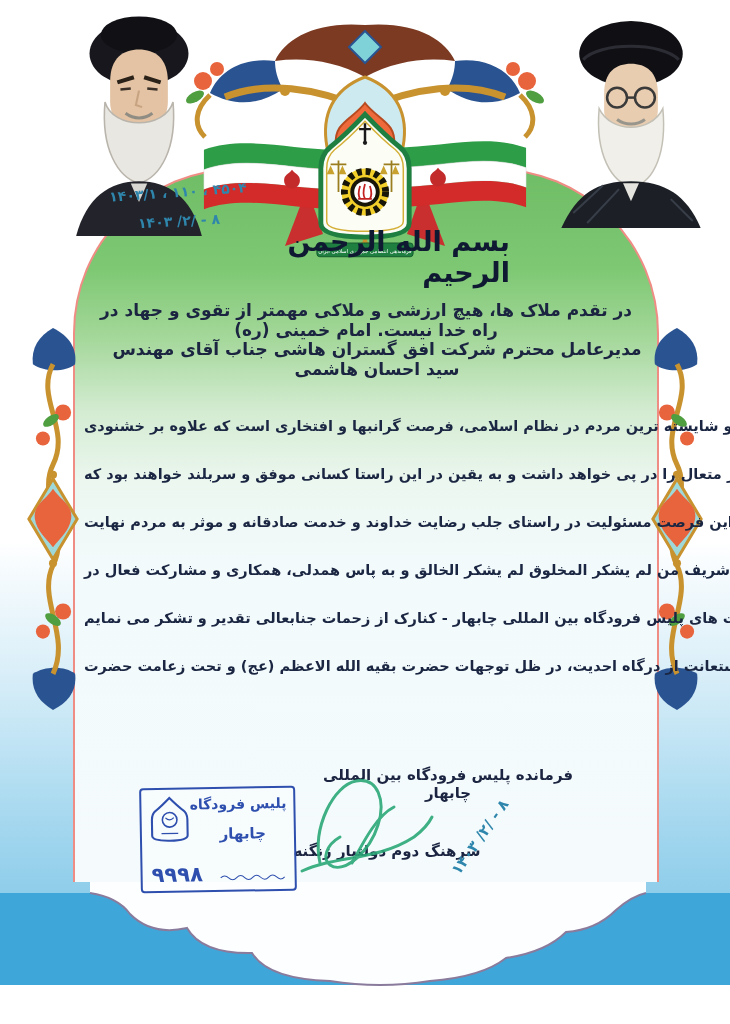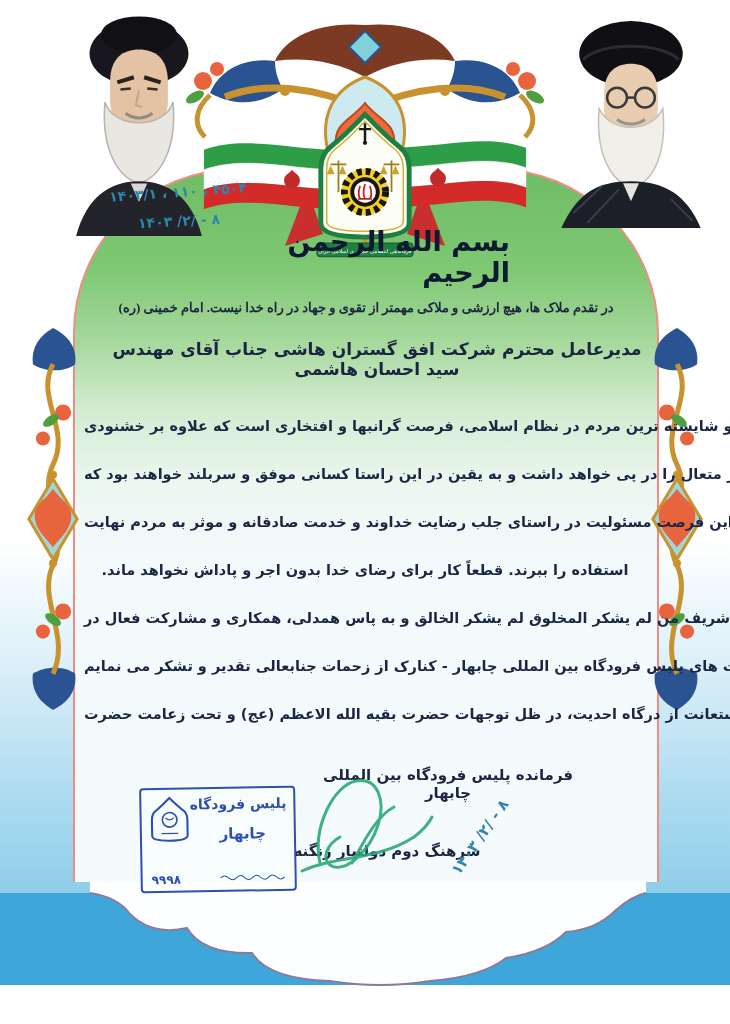--- a/index.html
+++ b/index.html
@@ -28,38 +28,38 @@
   .badge{left:311px;top:108px;width:108px;height:162px;z-index:8;}
   
   .fa{direction:rtl;color:#1b2440;}
   .ink{color:#2f86ac;font-weight:600;}
   .ref-no{left:78px;top:184px;width:200px;text-align:center;font-size:14px;
           transform:rotate(-4deg);z-index:9;}
   .ref-date{left:104px;top:213px;width:150px;text-align:center;font-size:14px;
           transform:rotate(-3deg);z-index:9;}
   .bismillah{left:230px;top:226px;width:280px;font-size:27px;font-weight:bold;
           color:#0f1a32;z-index:9;}
-  .quote{left:88px;top:300px;width:556px;text-align:center;font-size:13px;font-weight:600;z-index:9;font-family:Liberation Serif, serif;}
+  .quote{left:88px;top:300px;width:556px;text-align:center;font-size:17px;font-weight:600;z-index:9;}
   .addressee{left:96px;top:339px;width:562px;text-align:center;font-size:17px;font-weight:bold;z-index:9;}
   .body-lines{left:84px;top:402px;width:562px;z-index:9;}
   .bline{height:48px;display:flex;align-items:center;justify-content:flex-end;
          font-size:14.5px;font-weight:600;white-space:nowrap;direction:rtl;color:#1a2642;}
   .bline.center{justify-content:center;}
   .sig-title{left:298px;top:766px;width:300px;text-align:center;font-size:15px;font-weight:bold;z-index:10;}
   .sig-name{left:262px;top:842px;width:250px;text-align:center;font-size:15px;font-weight:bold;z-index:10;}
   .sig-scribble{left:282px;top:752px;width:160px;height:150px;z-index:11;}
   .hand-date{left:400px;top:828px;width:160px;text-align:center;font-size:15px;
          transform:rotate(-55deg);z-index:10;}
   
   .stamp{left:140px;top:787px;width:152px;height:101px;z-index:10;
          border:2.5px solid #2e4fae;border-radius:4px;color:#2e4fae;
          transform:rotate(-1deg);background:rgba(255,255,255,.25);}
   .stamp .s-line1{position:absolute;right:7px;top:7px;font-size:14px;font-weight:bold;direction:rtl;}
   .stamp .s-line2{position:absolute;right:28px;top:36px;font-size:15px;font-weight:bold;direction:rtl;}
-  .stamp .s-num{position:absolute;left:9px;bottom:4px;font-size:12px;font-weight:bold;letter-spacing:1px;}
+  .stamp .s-num{position:absolute;left:9px;bottom:4px;font-size:21px;font-weight:bold;letter-spacing:1px;}
   .stamp .s-emblem{position:absolute;left:7px;top:6px;width:42px;height:48px;}
   .stamp .s-squiggle{position:absolute;right:6px;bottom:9px;width:70px;height:8px;}
 </style>
 </head>
 <body>
 
 <div class="abs sky-haze"></div>
 <div class="abs sky-band"></div>
 
 <div class="abs arch"></div>
@@ -188,21 +188,20 @@
 <div class="abs fa ink ref-date" dir="ltr">۸ - /۲/ ۱۴۰۳</div>
 
 <div class="abs fa bismillah">بسم الله الرحمن الرحیم</div>
 <div class="abs fa quote">در تقدم ملاک ها، هیچ ارزشی و ملاکی مهمتر از تقوی و جهاد در راه خدا نیست. امام خمینی (ره)</div>
 <div class="abs fa addressee">مدیرعامل محترم شرکت افق گستران هاشی جناب آقای مهندس سید احسان هاشمی</div>
 
 <div class="abs body-lines">
   <div class="bline">توفیق خدمت به نیکوترین و شایسته ترین مردم در نظام اسلامی، فرصت گرانبها و افتخاری است که علاوه بر خشنودی</div>
   <div class="bline">مردم، موجبات رضایت پروردگار متعال را در پی خواهد داشت و به یقین در این راستا کسانی موفق و سربلند خواهند بود که</div>
   <div class="bline">بتوانند به خوبی از این فرصت مسئولیت در راستای جلب رضایت خداوند و خدمت صادقانه و موثر به مردم نهایت</div>
-  <div class="bline center">استفاده را ببرند. قطعاً کار برای رضای خدا بدون اجر و پاداش نخواهد ماند.</div>
   <div class="bline">اینجانب به مصداق روایت شریف من لم یشکر المخلوق لم یشکر الخالق و به پاس همدلی، همکاری و مشارکت فعال در</div>
   <div class="bline">راستای اجرای مطلوب ماموریت های پلیس فرودگاه بین المللی چابهار - کنارک از زحمات جنابعالی تقدیر و تشکر می نمایم</div>
   <div class="bline">امید است با استعانت از درگاه احدیت، در ظل توجهات حضرت بقیه الله الاعظم (عج) و تحت زعامت حضرت</div>
 </div>
 
 <div class="abs fa sig-title">فرمانده پلیس فرودگاه بین المللی چابهار</div>
 <div class="abs fa sig-name">سرهنگ دوم دولتیار زنگنه</div>
 <svg class="abs sig-scribble" viewBox="0 0 160 120">
   <g fill="none" stroke="#2ba878" stroke-width="3" stroke-linecap="round" opacity=".9">
     <path d="M38,96 C30,60 52,18 74,14 C96,10 104,34 96,58 C88,84 62,108 48,98 C40,92 44,78 58,70"></path>

